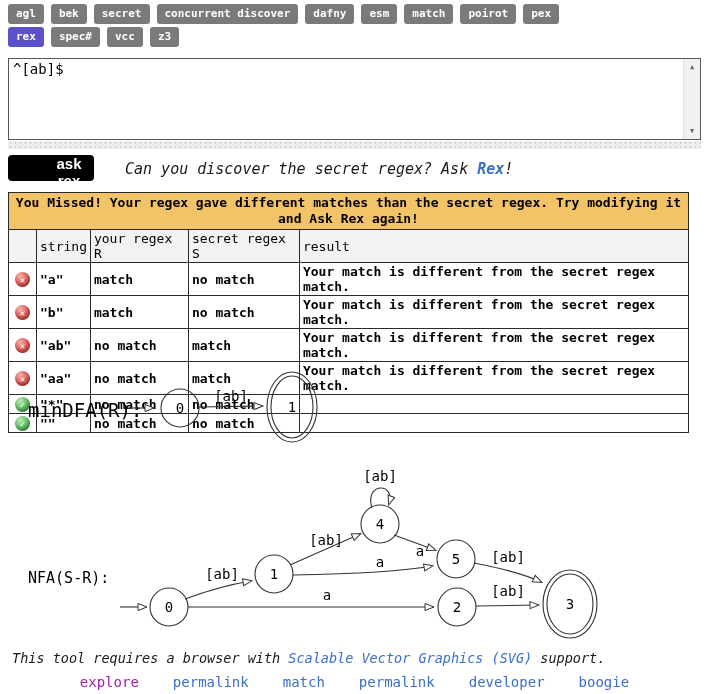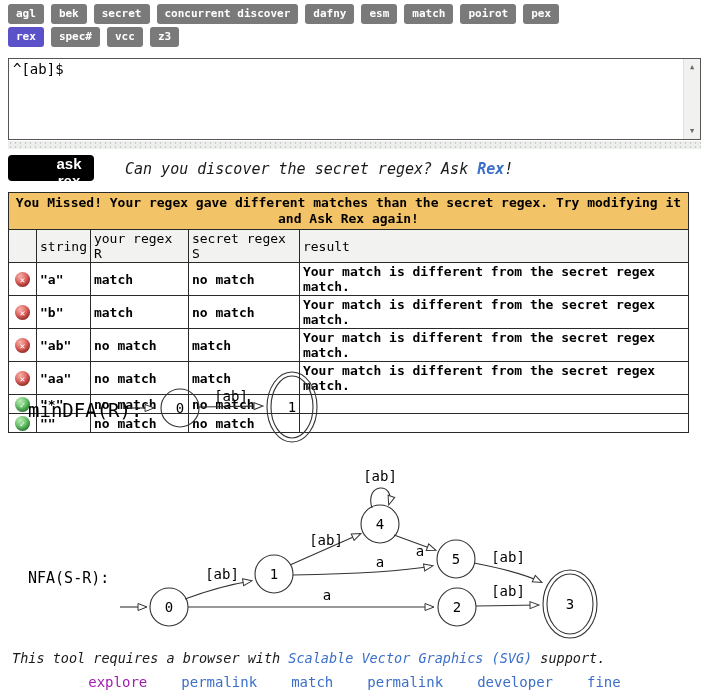--- a/index.html
+++ b/index.html
@@ -262,16 +262,16 @@
   </svg>
 
   <div class="svg-note"><span>This tool requires a browser with </span><a>Scalable Vector Graphics (SVG)</a><span> support.</span></div>
 
   <div class="footer-links">
     <a data-visited="true">explore</a>
     <a>permalink</a>
     <a>match</a>
     <a>permalink</a>
     <a>developer</a>
-    <a>fine</a>
+    <a>boogie</a>
   </div>
 
 </div>
 
 </body></html>

